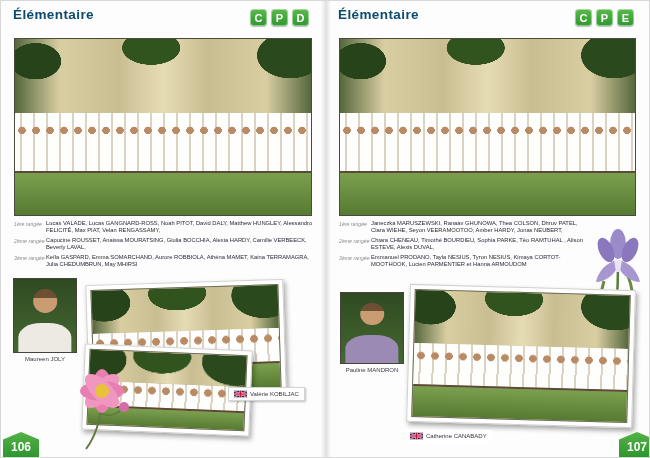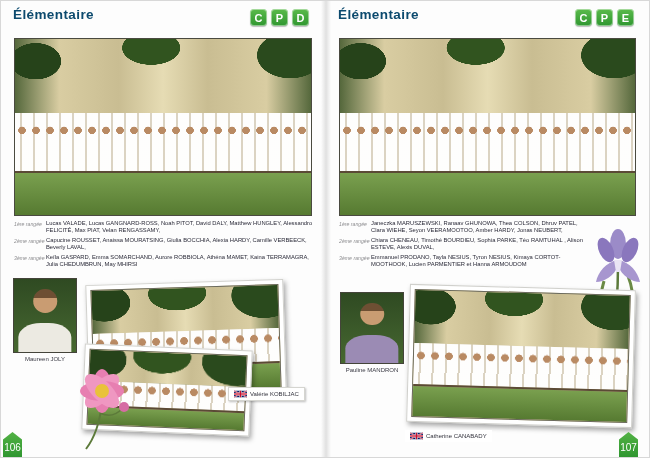--- a/index.html
+++ b/index.html
@@ -48,21 +48,21 @@
   .snapshot{position:absolute;background:#fff;padding:4px;border:1px solid #d0d0cc;
     box-shadow:2px 3px 5px rgba(0,0,0,.35);}
   .snapshot .photo{width:100%;height:100%;border:1px solid #6a6a5e;}
   
   .caption{position:absolute;font-size:6px;color:#3a3a44;text-align:center;}
   .label-box{position:absolute;display:flex;align-items:center;gap:3px;background:#fff;
     padding:2px 5px;font-size:6px;color:#33333d;}
   .label-box.boxed{border:1px solid #d5d5d0;box-shadow:1px 1px 2px rgba(0,0,0,.25);}
   .flag{width:13px;height:8px;display:block;flex:0 0 auto;}
   
-  .pnum{position:absolute;width:19px;height:25px;color:#fff;font-size:10px;font-weight:normal;
+  .pnum{position:absolute;width:36px;height:25px;color:#fff;font-size:12px;font-weight:bold;
     display:grid;place-items:center;background:linear-gradient(#53b245,#2f9630);
     clip-path:polygon(50% 0%,100% 30%,100% 100%,0% 100%,0% 30%);z-index:7;padding-top:5px;}
   .flower{position:absolute;}
 </style>
 </head>
 <body>
 
 <div class="spread">
 
   <div class="page-title" style="left:12px;top:6px;">Élémentaire</div>

